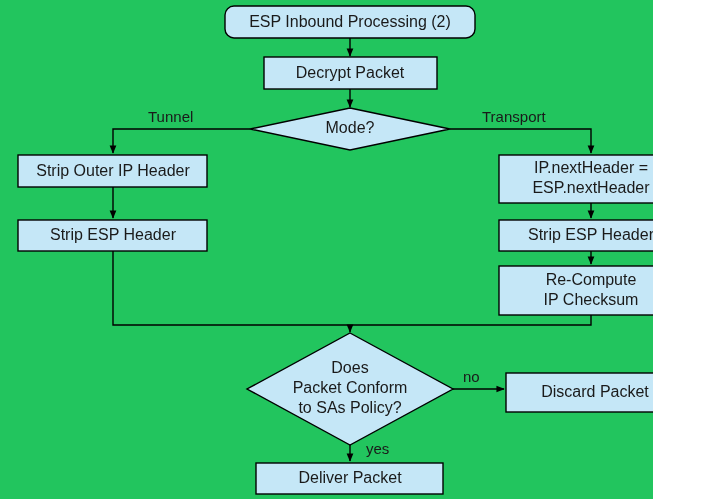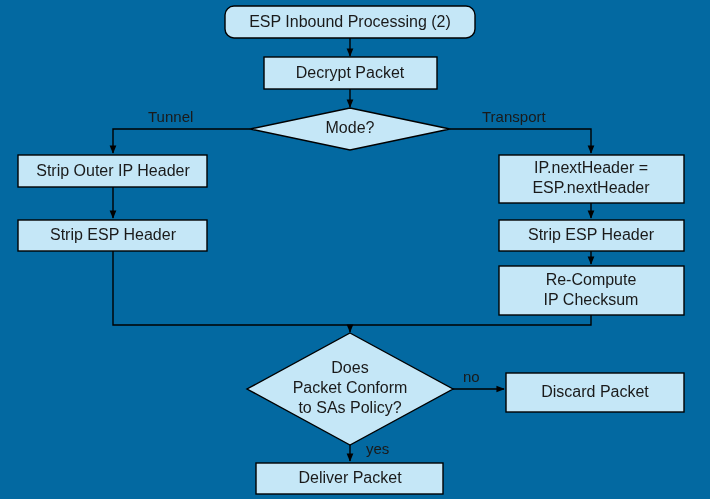--- a/index.html
+++ b/index.html
@@ -2,23 +2,23 @@
 <html><head>
 <meta charset="utf-8">
 <style>
   html, body {
     margin: 0;
     padding: 0;
     background: #ffffff;
   }
   #diagram-root {
     position: relative;
-    width: 710px;
+    width: 653px;
     height: 499px;
-    background: #0369a1;
+    background: #22c55e;
     overflow: hidden;
     font-family: "Liberation Sans", sans-serif;
   }
   svg#flowchart {
     display: block;
     width: 710px;
     height: 499px;
   }
   .node-shape {
     fill: #c5e7f7;

